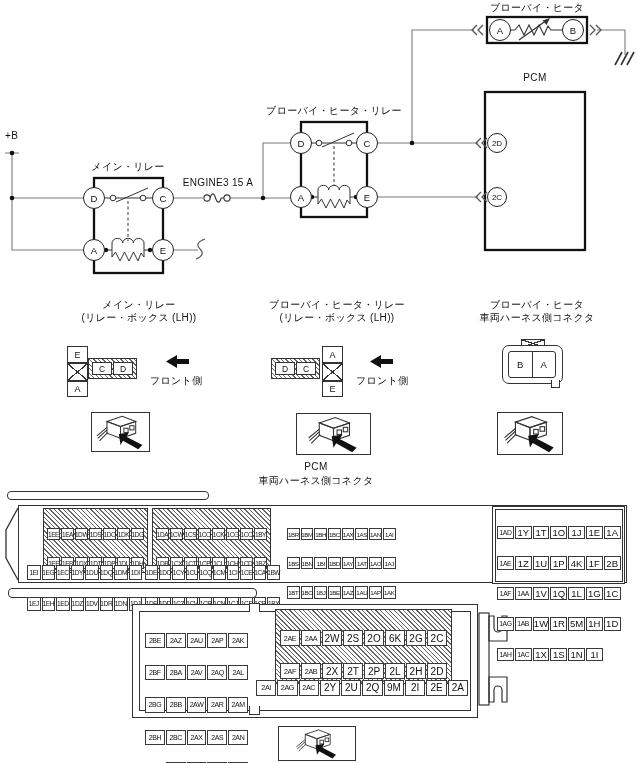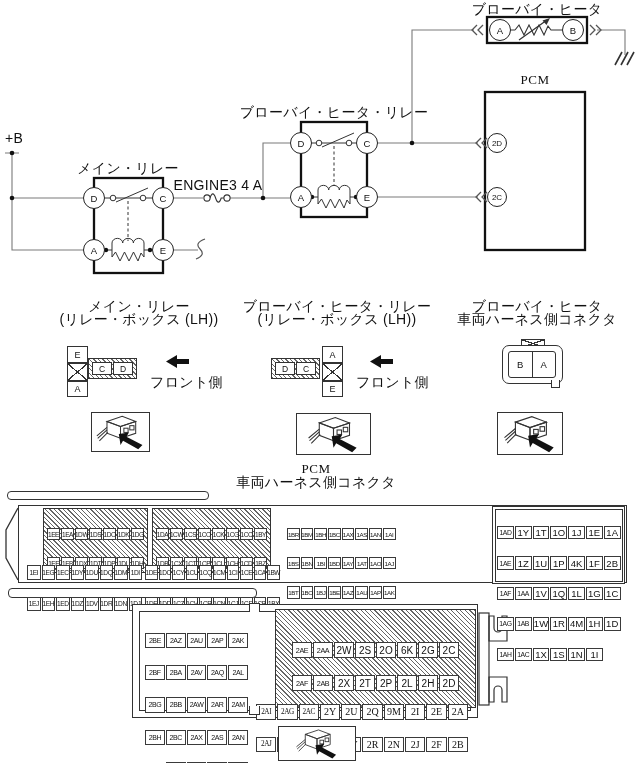--- a/index.html
+++ b/index.html
@@ -1,21 +1,21 @@
 <!DOCTYPE html>
 <html><head>
 <meta charset="utf-8">
 <style>
   html,body{margin:0;padding:0;background:#fff;}
   .stage{position:relative;width:637px;height:763px;background:#fff;overflow:hidden;
          font-family:"Liberation Sans","DejaVu Sans",sans-serif;color:#111;}
   svg.art{position:absolute;left:0;top:0;}
-  .lbl{position:absolute;font-size:14px;white-space:nowrap;color:#111;letter-spacing:.3px;}
+  .lbl{position:absolute;font-size:10px;white-space:nowrap;color:#111;letter-spacing:.3px;}
   .lbl.c{transform:translateX(-50%);}
-  .lbl.big{font-size:13px;letter-spacing:.5px;font-family:Liberation Serif, serif;}
+  .lbl.big{font-size:10px;letter-spacing:.5px;}
   .term{position:absolute;box-sizing:border-box;width:22px;height:22px;border:1.3px solid #222;
         border-radius:50%;background:#fff;font-size:9.5px;display:flex;align-items:center;
         justify-content:center;z-index:5;}
   .term.sm{width:20px;height:20px;font-size:8px;}
   .box{position:absolute;box-sizing:border-box;border:1.2px solid #333;background:#fff;}
   .cellbox{position:absolute;box-sizing:border-box;border:1.2px solid #333;background:#fff;
            display:flex;align-items:center;justify-content:center;font-size:9px;}
   .xdiv{background:
      linear-gradient(to top right,transparent calc(50% - .6px),#333 calc(50% - .6px) calc(50% + .6px),transparent calc(50% + .6px)),
      linear-gradient(to bottom right,transparent calc(50% - .6px),#333 calc(50% - .6px) calc(50% + .6px),transparent calc(50% + .6px));}
@@ -132,21 +132,21 @@
 
     <g stroke="#333" stroke-width="1.2" fill="none">
       <rect x="479" y="613" width="10" height="92"></rect>
       <path d="M489,641 V616 H494 V628 a4,4 0 0 0 8,0 V616 H507 V641 Z"></path>
       <path d="M489,677 V702 H494 V690 a4,4 0 0 1 8,0 V702 H507 V677 Z"></path>
     </g>
   </svg>
 
   <div class="lbl" style="left:5px;top:130px;">+B</div>
   <div class="lbl c" style="left:128px;top:160px;">メイン・リレー</div>
-  <div class="lbl c" style="left:218px;top:177px;">ENGINE3 4 A</div>
+  <div class="lbl c" style="left:218px;top:177px;">ENGINE3 15 A</div>
   <div class="lbl c" style="left:334px;top:104px;">ブローバイ・ヒータ・リレー</div>
   <div class="lbl c" style="left:537px;top:1px;">ブローバイ・ヒータ</div>
   <div class="lbl c big" style="left:535px;top:72px;">PCM</div>
 
   <div class="term" style="left:83px;top:187px;">D</div>
   <div class="term" style="left:152px;top:187px;">C</div>
   <div class="term" style="left:83px;top:239px;">A</div>
   <div class="term" style="left:152px;top:239px;">E</div>
   <div class="term" style="left:290px;top:132px;">D</div>
   <div class="term" style="left:356px;top:132px;">C</div>
@@ -390,21 +390,21 @@
         <div class="pcell big">1Q</div>
         <div class="pcell big">1L</div>
         <div class="pcell big">1G</div>
         <div class="pcell big">1C</div>
       </div>
       <div class="prow">
         <div class="pcell">1AG</div>
         <div class="pcell">1AB</div>
         <div class="pcell big">1W</div>
         <div class="pcell big">1R</div>
-        <div class="pcell big">4M</div>
+        <div class="pcell big">5M</div>
         <div class="pcell big">1H</div>
         <div class="pcell big">1D</div>
       </div>
       <div class="prow">
         <div class="pcell">1AH</div>
         <div class="pcell">1AC</div>
         <div class="pcell big">1X</div>
         <div class="pcell big">1S</div>
         <div class="pcell big">1N</div>
         <div class="pcell big">1I</div>
@@ -447,21 +447,21 @@
         <div class="pcell">2AN</div>
       </div>
       <div class="prow">
         <div class="pcell empty"></div>
         <div class="pcell">2BD</div>
         <div class="pcell">2AY</div>
         <div class="pcell">2AT</div>
         <div class="pcell">2AO</div>
       </div>
     </div>
-  <div class="hatch" style="left:275px;top:609px;padding:16px;">
+  <div class="hatch" style="left:275px;top:609px;padding:4px;">
     <div class="pingrid" style="position:static;--cw:20px;--ch:16px;--fs:7.2px;--bfs:10px;">
         <div class="prow">
           <div class="pcell">2AE</div>
           <div class="pcell">2AA</div>
           <div class="pcell big">2W</div>
           <div class="pcell big">2S</div>
           <div class="pcell big">2O</div>
           <div class="pcell big">6K</div>
           <div class="pcell big">2G</div>
           <div class="pcell big">2C</div>
@@ -471,45 +471,33 @@
           <div class="pcell">2AB</div>
           <div class="pcell big">2X</div>
           <div class="pcell big">2T</div>
           <div class="pcell big">2P</div>
           <div class="pcell big">2L</div>
           <div class="pcell big">2H</div>
           <div class="pcell big">2D</div>
         </div>
       </div>
   </div>
-  <div class="pingrid" style="left:256px;top:688px;font-family:Liberation Serif, serif;--cw:20.3px;--ch:15.5px;--fs:7.2px;--bfs:10px;">
+  <div class="pingrid" style="left:256px;top:664px;--cw:20.3px;--ch:15.5px;--fs:7.2px;--bfs:10px;">
       <div class="prow">
         <div class="pcell">2AI</div>
         <div class="pcell">2AG</div>
         <div class="pcell">2AC</div>
         <div class="pcell big">2Y</div>
         <div class="pcell big">2U</div>
         <div class="pcell big">2Q</div>
         <div class="pcell big">9M</div>
         <div class="pcell big">2I</div>
         <div class="pcell big">2E</div>
         <div class="pcell big">2A</div>
       </div>
-      <div class="prow">
-        <div class="pcell">2AJ</div>
-        <div class="pcell">2AH</div>
-        <div class="pcell">2AD</div>
-        <div class="pcell big">2Z</div>
-        <div class="pcell big">2V</div>
-        <div class="pcell big">2R</div>
-        <div class="pcell big">2N</div>
-        <div class="pcell big">2J</div>
-        <div class="pcell big">2F</div>
-        <div class="pcell big">2B</div>
-      </div>
     </div>
 
   <div class="illus" style="left:278px;top:726px;width:78px;height:35px;">
     <svg width="76" height="33" viewBox="0 0 64 45">
         <use href="#sketch"></use>
       </svg>
   </div>
 
 </div>
 

